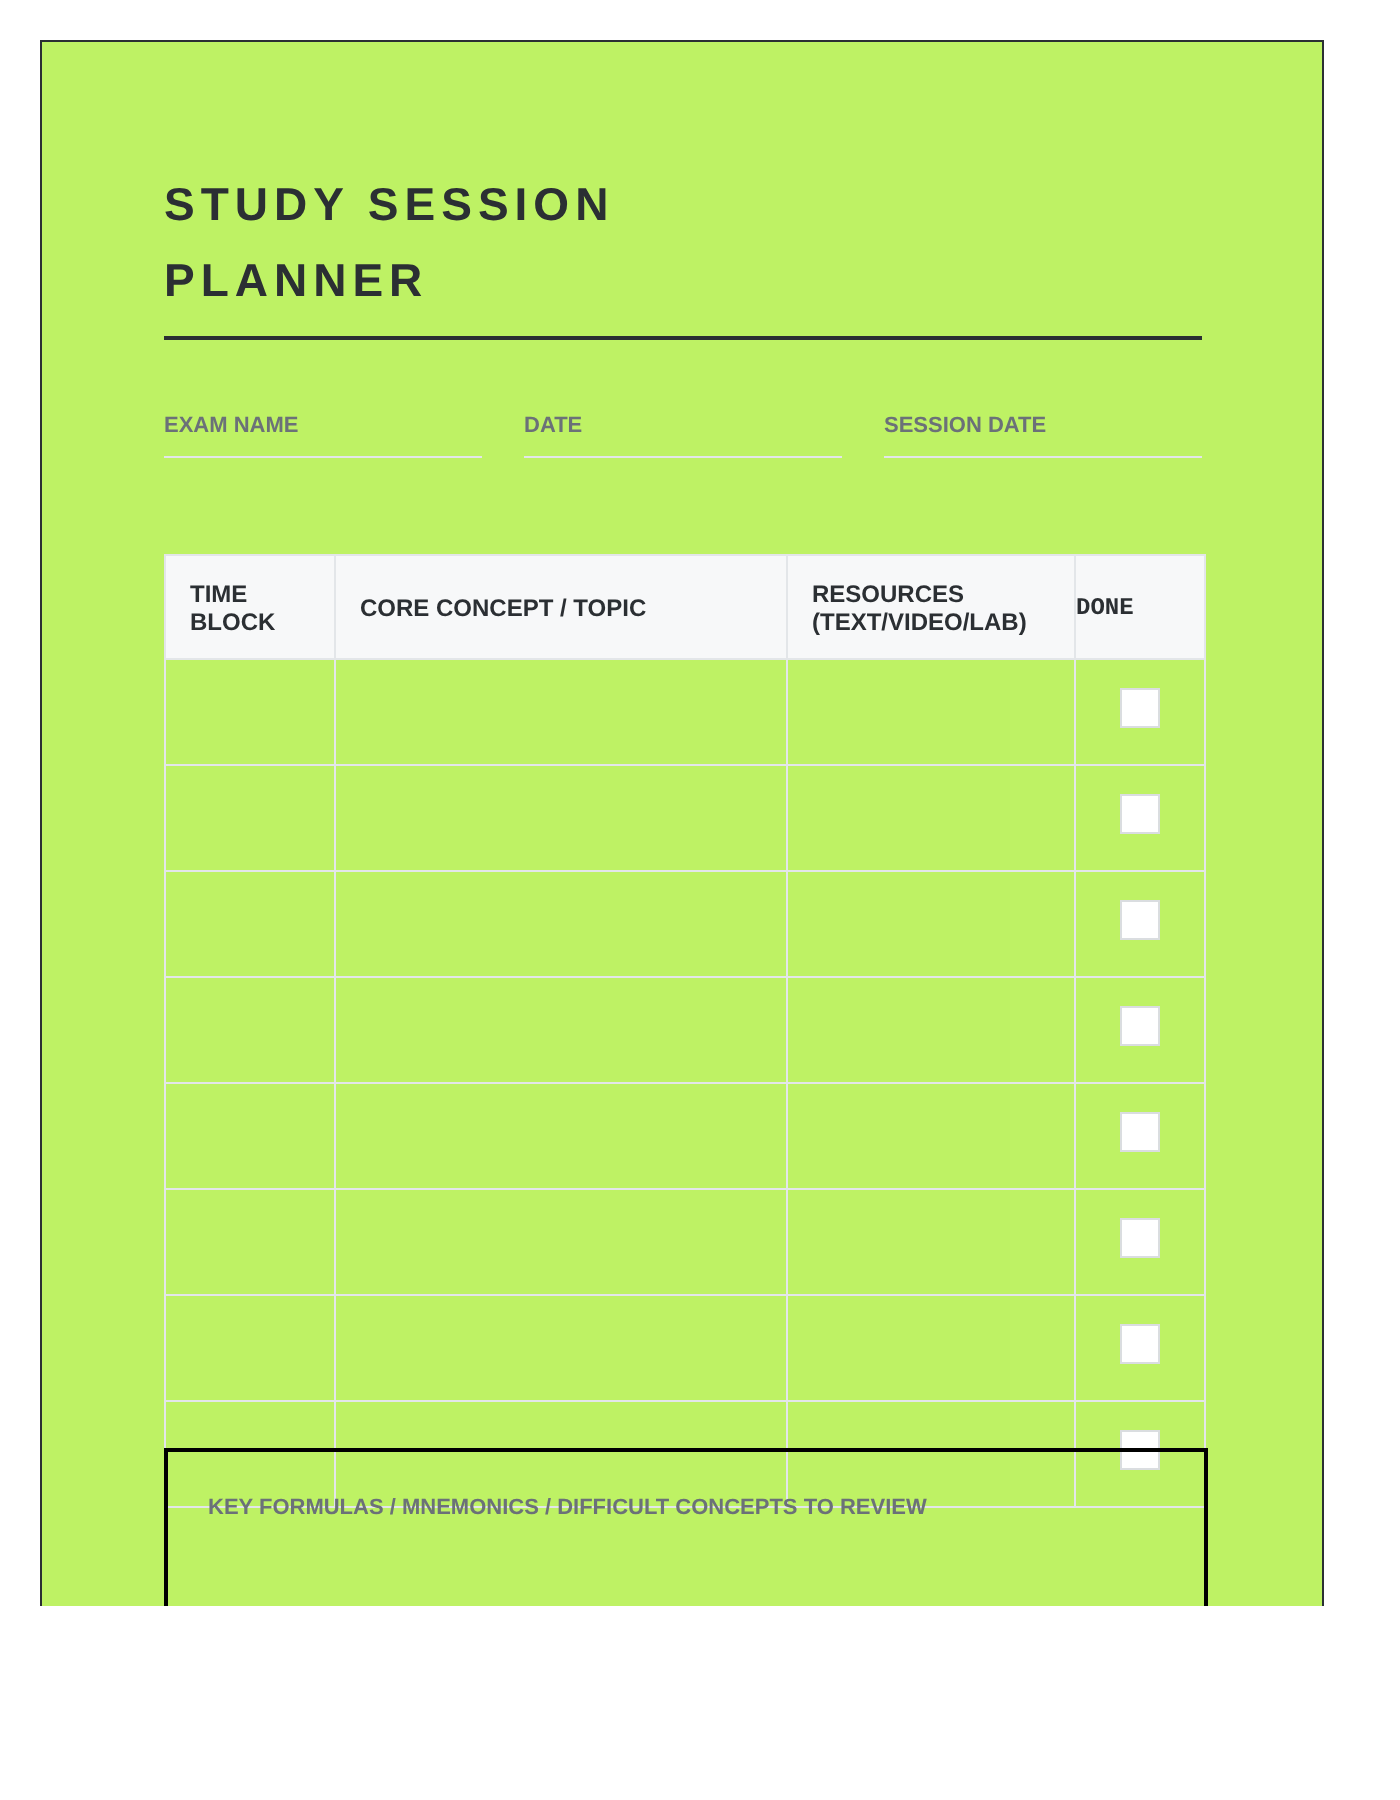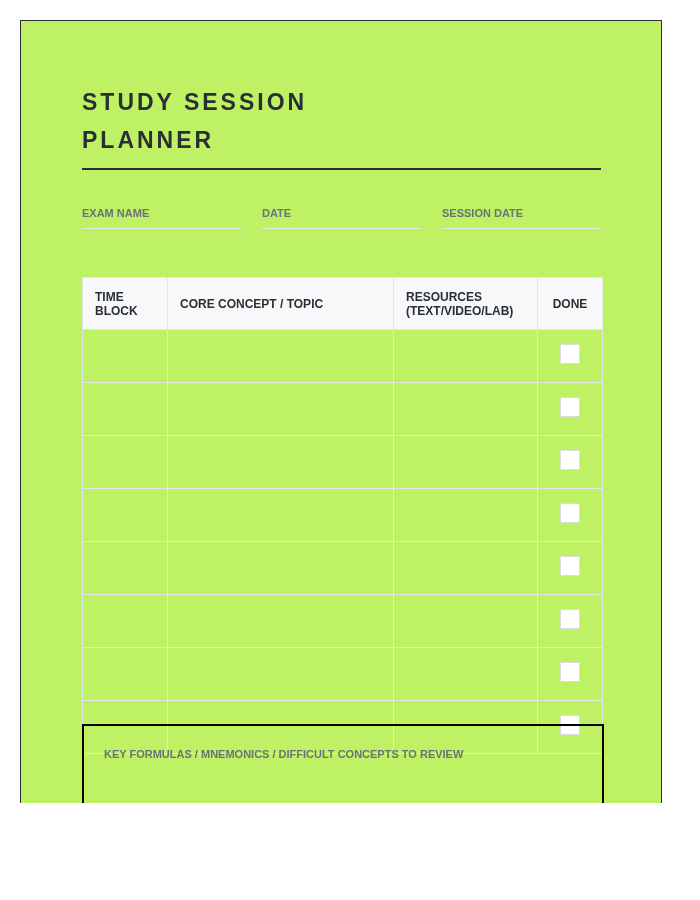--- a/index.html
+++ b/index.html
@@ -26,21 +26,21 @@
   }
   table.log {
     position: absolute; left: 61px; top: 256px; width: 520px;
     border-collapse: collapse; table-layout: fixed;
   }
   table.log th, table.log td { border: 1px solid #e3e6e9; }
   table.log th {
     background: #f7f8f9; height: 51px; text-align: left; padding: 0 12px;
     font-size: 12px; font-weight: bold; color: #2b2f33; line-height: 14px; vertical-align: middle;
   }
-  table.log th.done { text-align: center; padding: 0; }
+  table.log th.done { text-align: left; padding: 0; font-family: Liberation Mono, monospace; }
   table.log td { height: 50px; }
   table.log td.done { text-align: center; vertical-align: middle; }
   .checkbox { display: inline-block; width: 18px; height: 18px; border: 1px solid #dadde0; background: #fff; }
   .notes {
     position: absolute; left: 61px; top: 703px; width: 518px; height: 80px;
     border: 2px solid #000000;
     text-align: center;
   }
   .notes-label { position: absolute; left: 20px; top: 22px; font-size: 11px; font-weight: bold; color: #6b7178; }
 </style>

